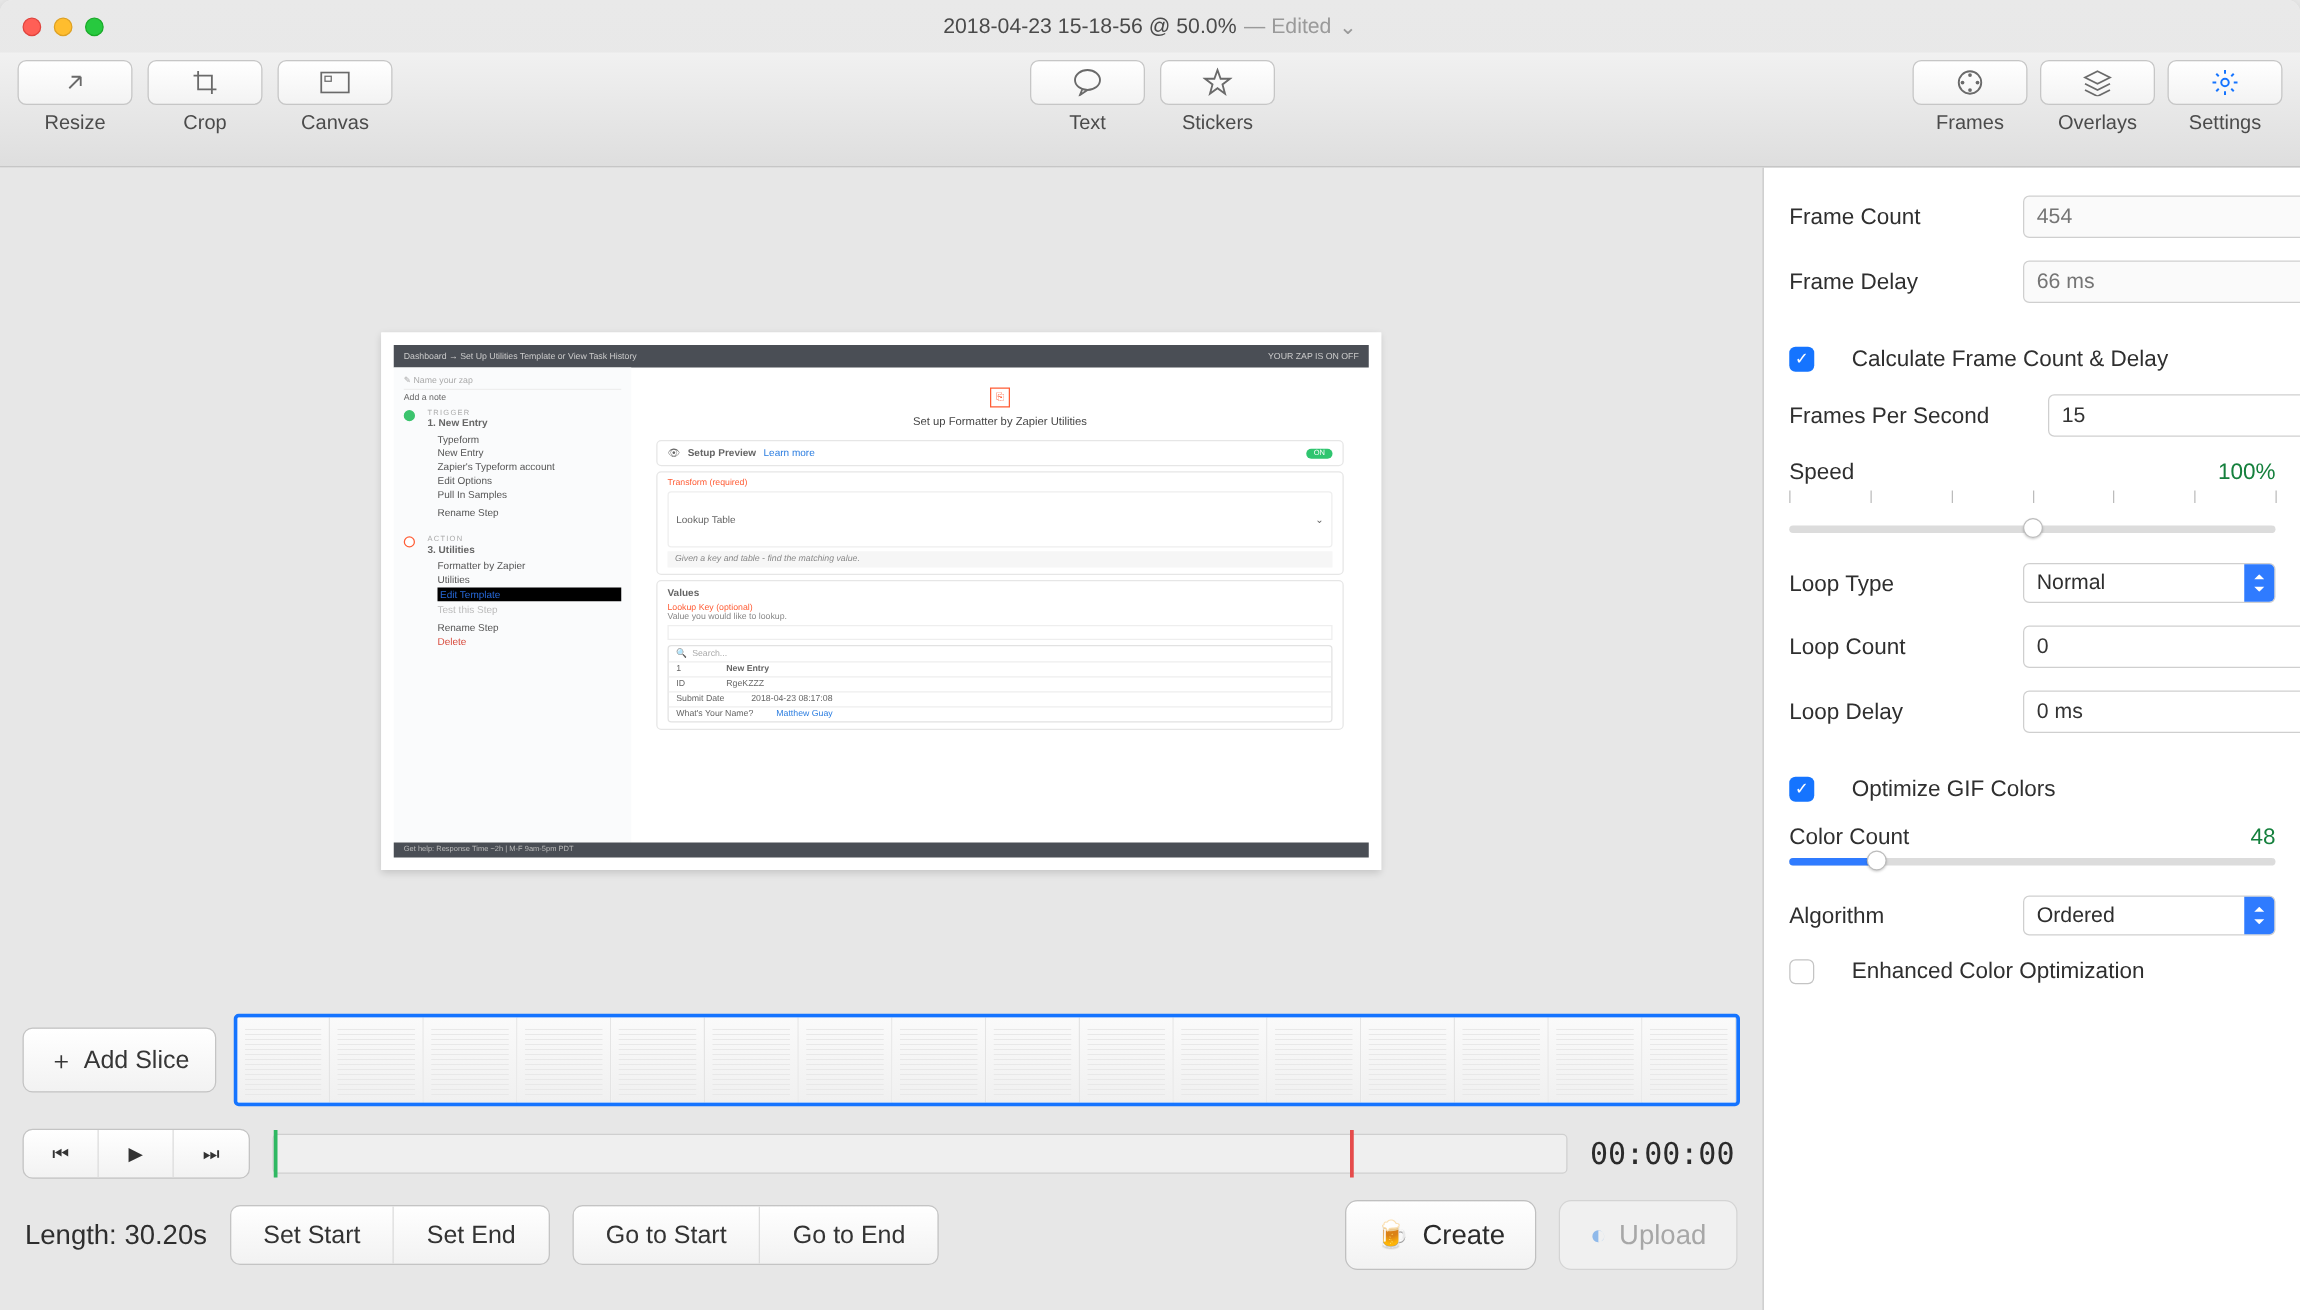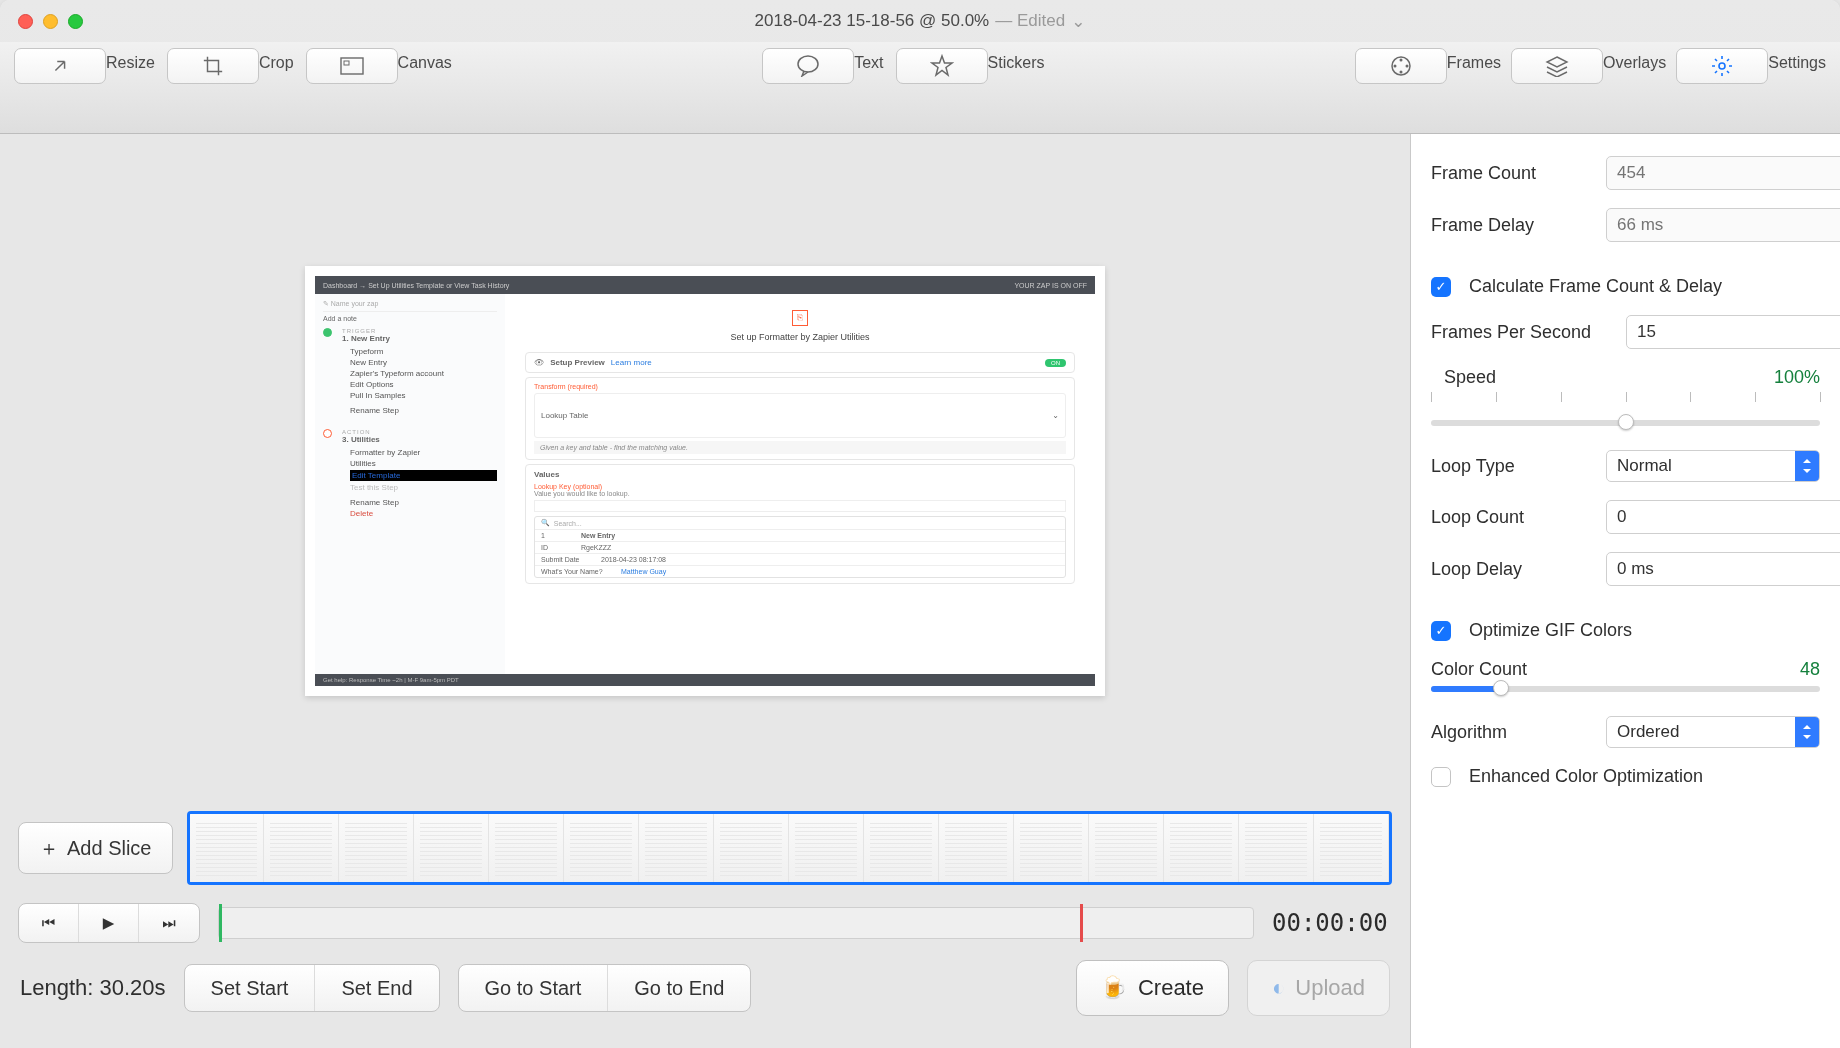--- a/index.html
+++ b/index.html
@@ -7,21 +7,21 @@
 .window{width:1840px;height:1048px;background:linear-gradient(#e9e9e9,#dcdcdc);border-radius:10px 10px 0 0;display:flex;flex-direction:column;overflow:hidden;box-shadow:0 4px 20px rgba(0,0,0,.25);}
 .titlebar{height:42px;display:flex;align-items:center;position:relative;text-align:right;}
 .traffic{display:flex;gap:10px;position:absolute;left:18px;}
 .dot{width:15px;height:15px;border-radius:50%;}
 .red{background:#ff5f56;border:1px solid #e0443e;}
 .yellow{background:#ffbd2e;border:1px solid #dea123;}
 .green{background:#27c93f;border:1px solid #1aab29;}
 .title{margin:0 auto;font-size:17px;color:#4a4a4a;display:flex;align-items:center;gap:6px;}
 .title .muted{color:#9a9a9a;}
 .toolbar{height:92px;background:linear-gradient(#f1f1f1,#dedede);border-bottom:1px solid #bcbcbc;display:flex;align-items:flex-start;padding:6px 14px 0;gap:12px;}
-.tb-group{display:flex;flex-direction:row;align-items:flex-start;}
+.tb-group{display:flex;flex-direction:column;align-items:center;}
 .tb-btn{background:linear-gradient(#fff,#f3f3f3);border:1px solid #c6c6c6;border-radius:7px;height:36px;min-width:92px;display:flex;align-items:center;justify-content:center;color:#5a5a5a;font-size:20px;cursor:pointer;}
 .tb-label{font-size:16px;color:#4b4b4b;margin-top:6px;}
 .tb-spacer{flex:1;}
 .tb-right-cluster{display:flex;gap:10px;}
 .content{flex:1;display:flex;background:#e7e7e7;min-height:0;}
 .canvas-area{flex:1;display:flex;flex-direction:column;padding:30px 0 20px;overflow:hidden;}
 .preview-wrap{flex:1;display:flex;align-items:center;justify-content:center;}
 .preview{width:800px;height:430px;background:#fff;border:10px solid #fff;box-shadow:0 2px 6px rgba(0,0,0,.15);position:relative;font-size:8px;color:#666;}
 .preview .hdr{height:18px;background:#4a4e55;color:#ccc;font-size:7px;display:flex;align-items:center;padding:0 8px;justify-content:space-between;}
 .preview .body{display:flex;height:calc(100% - 30px);}
@@ -47,21 +47,21 @@
 .timecode{font-family:ui-monospace,Menlo,monospace;font-size:24px;color:#2b2b2b;width:120px;}
 .bottom-row{height:80px;display:flex;align-items:center;padding:0 20px;gap:18px;}
 .length{font-size:22px;color:#2e2e2e;}
 .seg-btns{display:flex;border:1px solid #c4c4c4;border-radius:8px;background:linear-gradient(#fff,#f2f2f2);overflow:hidden;}
 .seg-btns button{border:none;background:transparent;padding:0 26px;height:46px;font-size:20px;color:#333;border-right:1px solid #dcdcdc;cursor:pointer;}
 .seg-btns button:last-child{border-right:none;}
 .flex-gap{flex:1;}
 .create-btn{height:56px;padding:0 24px;border:1px solid #c0c0c0;border-radius:10px;background:linear-gradient(#fff,#f2f2f2);font-size:22px;color:#2a2a2a;display:flex;align-items:center;gap:10px;cursor:pointer;}
 .upload-btn{height:56px;padding:0 24px;border:1px solid #d4d4d4;border-radius:10px;background:#f0f0f0;font-size:22px;color:#a7a7a7;display:flex;align-items:center;gap:10px;cursor:pointer;}
 .sidebar{width:430px;background:#fff;border-left:1px solid #c9c9c9;padding:22px 20px;font-size:18px;color:#2f2f2f;overflow:auto;}
-.sb-row{display:flex;align-items:center;margin-bottom:18px;gap:10px;}
+.sb-row{display:flex;align-items:center;margin-bottom:18px;gap:22px;}
 .sb-label{min-width:165px;}
 .sb-input{flex:1;height:34px;border:1px solid #cfcfcf;border-radius:5px;padding:0 10px;font-size:17px;color:#333;background:#fff;}
 .sb-input.ph{color:#a8a8a8;background:#fafafa;}
 .sb-check{width:20px;height:20px;border-radius:5px;background:#1574ff;color:#fff;font-size:13px;display:flex;align-items:center;justify-content:center;margin-right:8px;}
 .sb-check.off{background:#fff;border:1px solid #c4c4c4;color:transparent;}
 .sb-value-right{margin-left:auto;font-size:18px;color:#15803d;}
 .slider-track{position:relative;height:6px;background:#dcdcdc;border-radius:3px;margin:6px 0 24px;}
 .slider-fill{position:absolute;left:0;top:0;bottom:0;background:#2f7bff;border-radius:3px;}
 .slider-h{position:absolute;top:-6px;width:16px;height:16px;border-radius:50%;background:#fff;border:1px solid #bcbcbc;box-shadow:0 1px 2px rgba(0,0,0,.2);}
 .slider-ticks{position:relative;height:22px;margin:4px 0 6px;}
@@ -333,21 +333,21 @@
       <hr class="sb-gap">
       <div class="sb-row">
         <div class="sb-check">✓</div>
         <div>Calculate Frame Count &amp; Delay</div>
       </div>
       <div class="sb-row">
         <div class="sb-label" style="min-width:185px">Frames Per Second</div>
         <input class="sb-input" value="15" style="">
 
       </div>
-      <div class="sb-row" style="margin-bottom:4px;margin-left:13px;">
+      <div class="sb-row" style="margin-bottom:4px;">
         <div class="sb-label">Speed</div>
         <div class="sb-value-right">100%</div>
       </div>
       <div class="slider-ticks">
         <div class="tk" style="left:0%"></div>
           <div class="tk" style="left:16.6%"></div>
           <div class="tk" style="left:33.3%"></div>
           <div class="tk" style="left:50%"></div>
           <div class="tk" style="left:66.6%"></div>
           <div class="tk" style="left:83.3%"></div>

